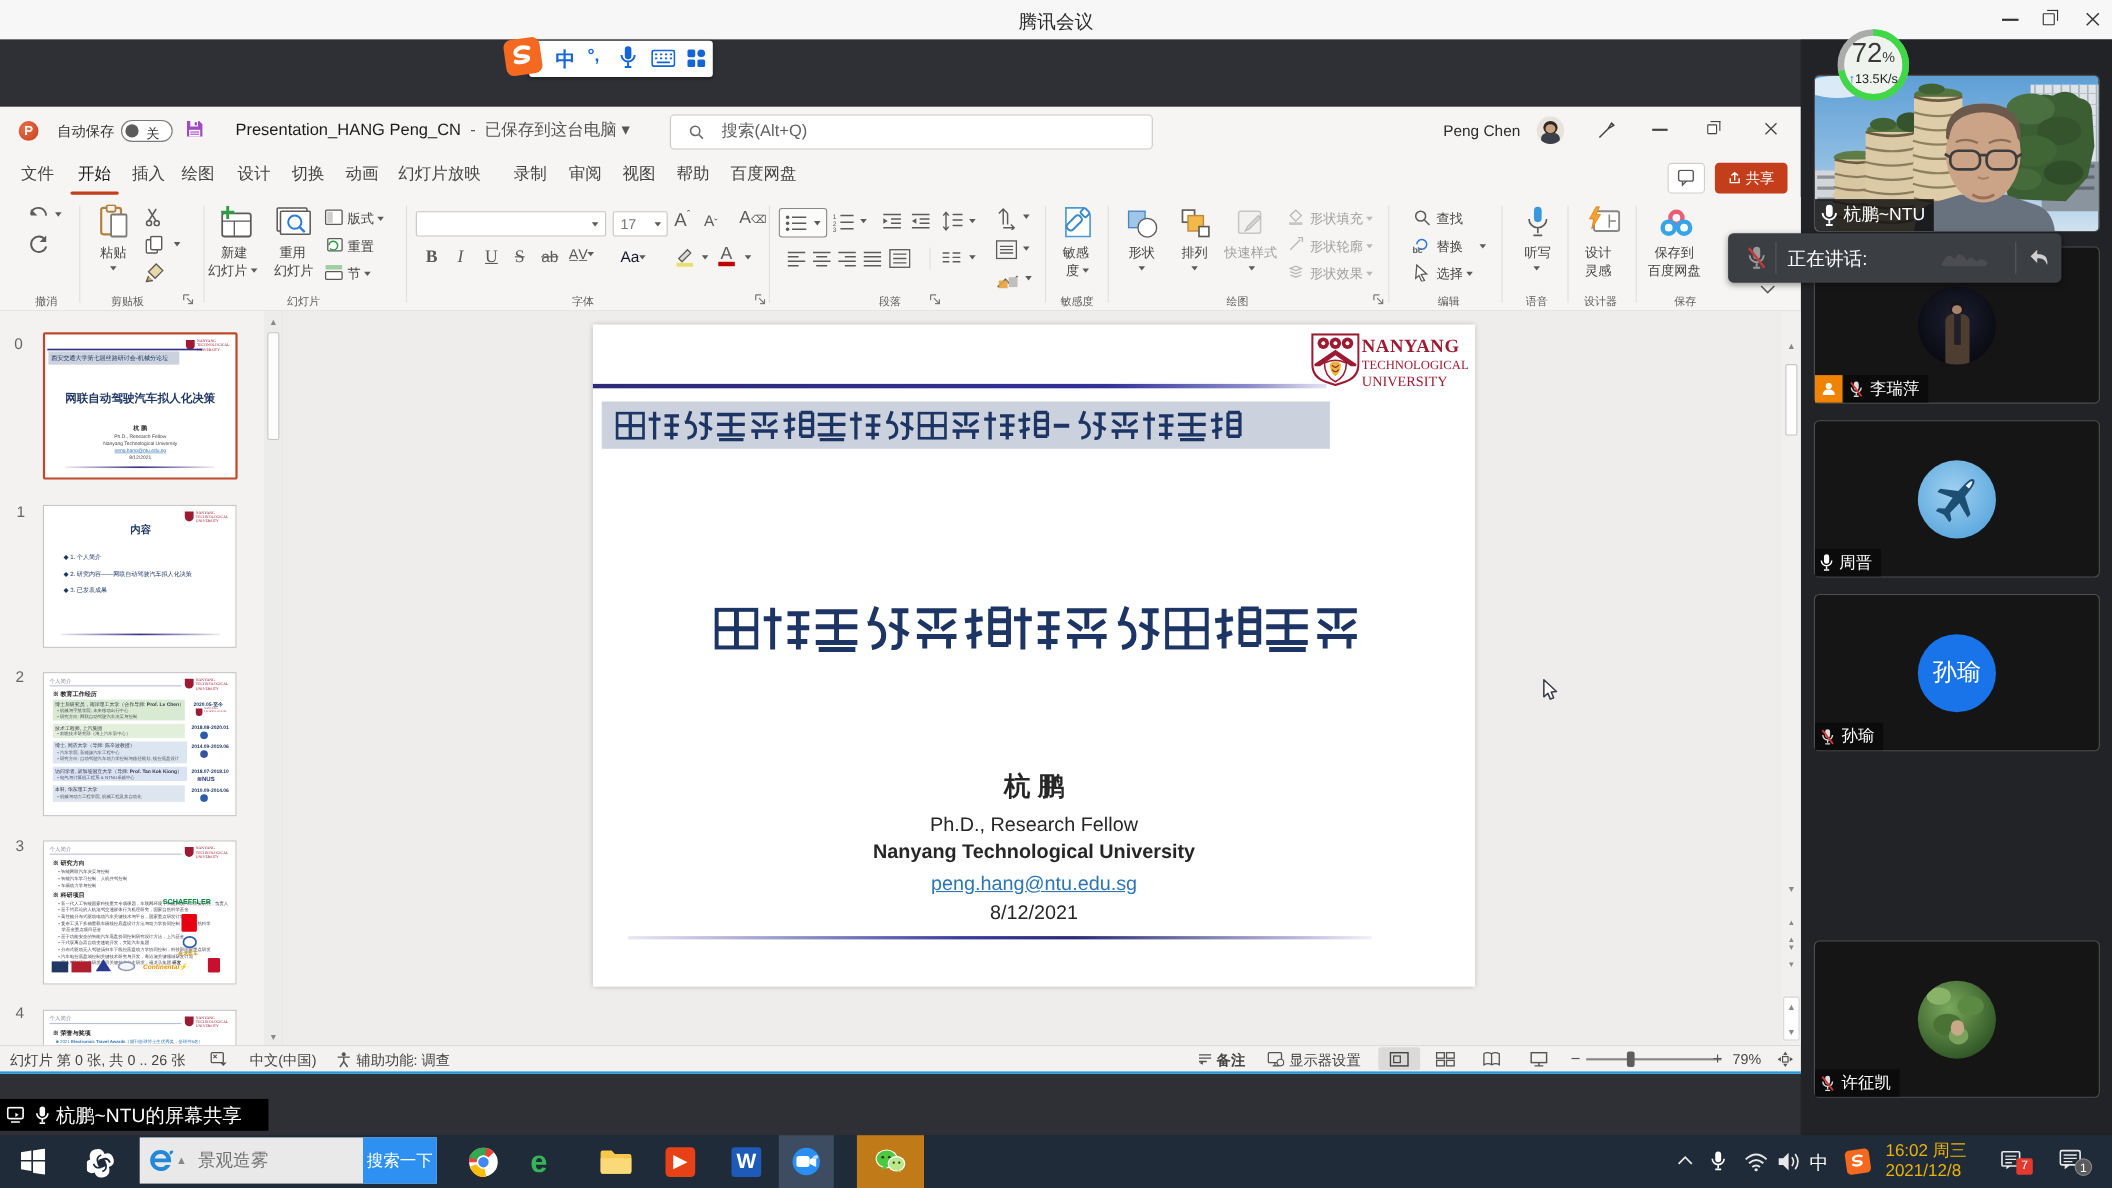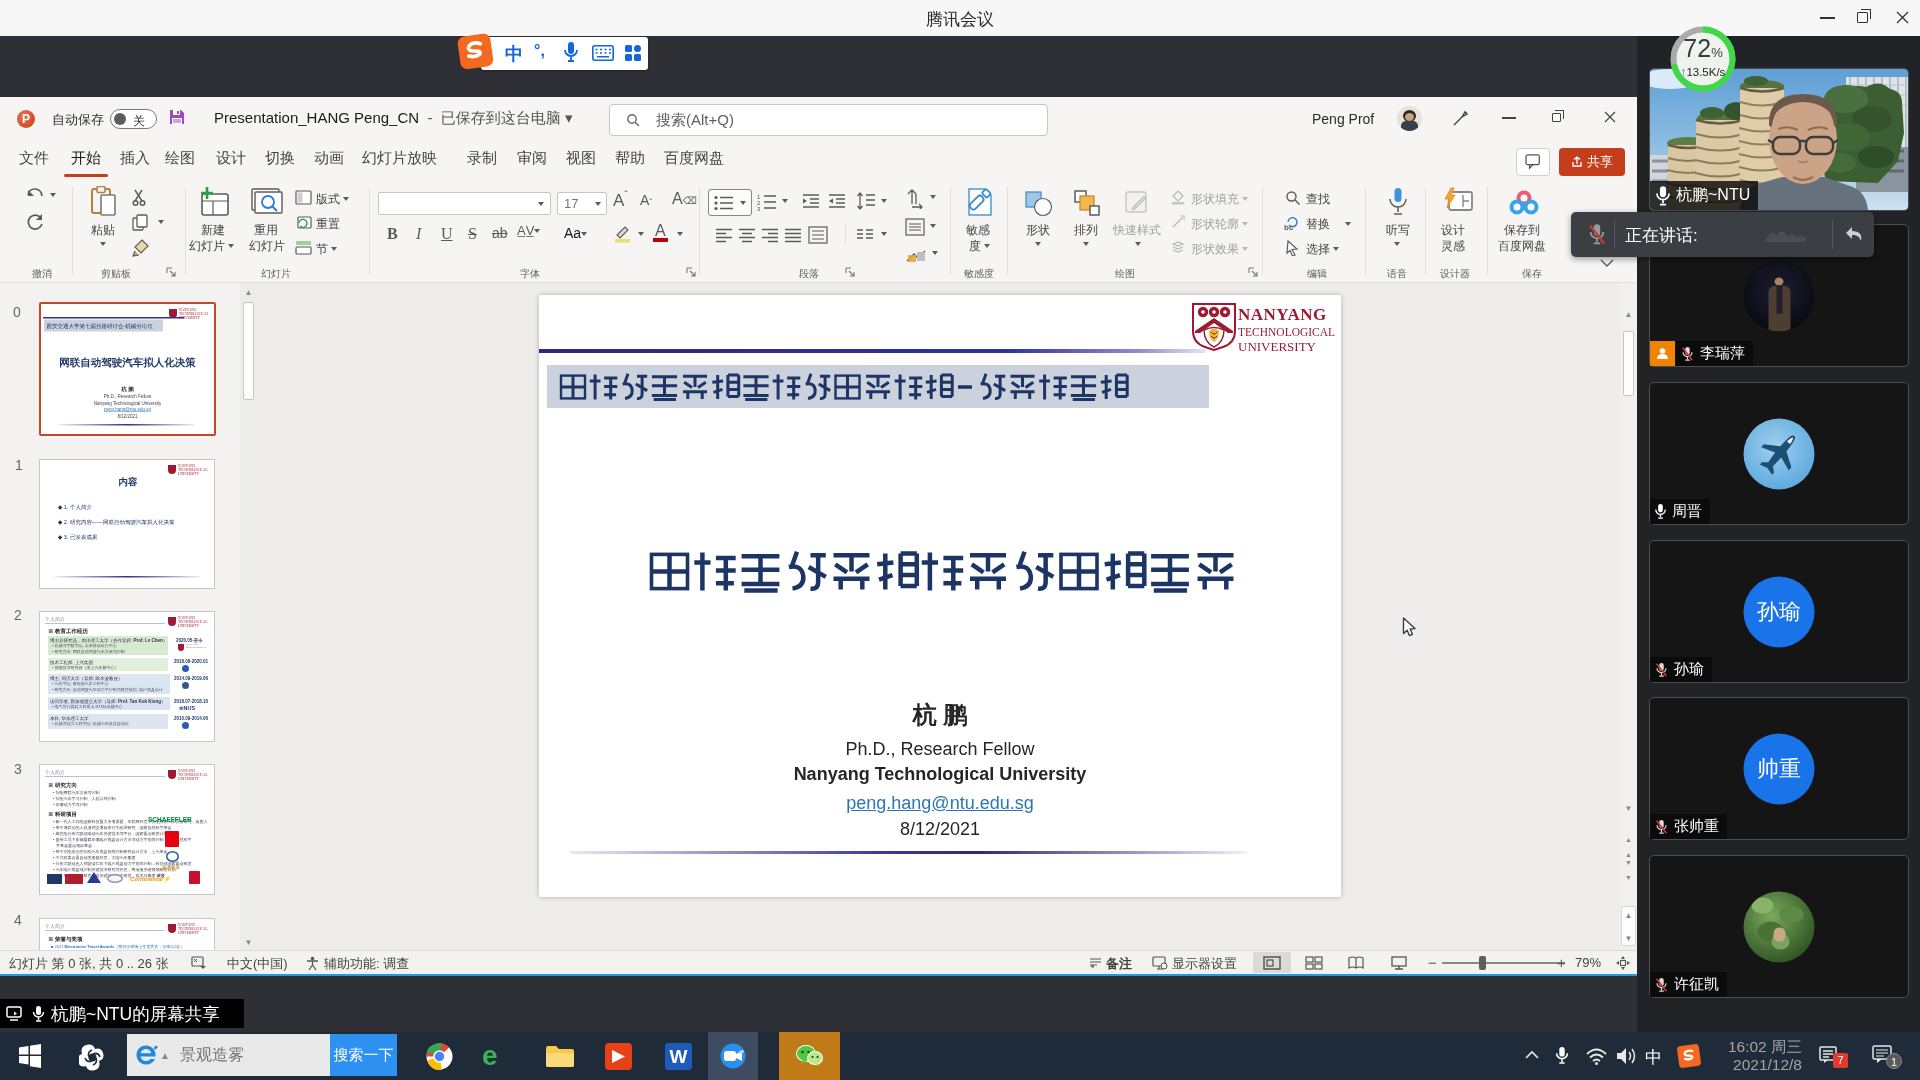--- a/index.html
+++ b/index.html
@@ -101,21 +101,21 @@
           <rect x="4" y="12.5" width="8" height="1" fill="#a347c4"></rect>
         </svg>
     </div>
     <div class="abs" style="left:214px;top:12px;font-size:15px;color:#1b1b1b;">Presentation_HANG Peng_CN <span style="color:#555;">&nbsp;-&nbsp; 已保存到这台电脑 ▾</span></div>
     <div class="abs" style="left:609px;top:7px;width:439px;height:32px;background:#fff;border:1px solid #c9c7c5;border-radius:4px;font-size:15px;color:#616161;line-height:30px;">
       <svg class="abs" style="left:16px;top:8px;" width="15" height="15" viewBox="0 0 15 15">
           <circle cx="6" cy="6" r="4.2" fill="none" stroke="#6a6a6a" stroke-width="1.4"></circle>
           <path d="M9.2 9.2 L13 13" stroke="#6a6a6a" stroke-width="1.4"></path>
         </svg>
       <span style="margin-left:46px;">搜索(Alt+Q)</span></div>
-    <div class="abs" style="left:1312px;top:14px;font-size:14px;color:#2b2b2b;">Peng Prof</div>
+    <div class="abs" style="left:1312px;top:14px;font-size:14px;color:#2b2b2b;">Peng Chen</div>
     <div class="abs" style="left:1397px;top:9px;width:25px;height:25px;border-radius:50%;background:#e8e2da;overflow:hidden;">
       <div class="abs" style="left:6px;top:4px;width:13px;height:12px;border-radius:50%;background:#2e2620;"></div>
       <div class="abs" style="left:8px;top:7px;width:9px;height:8px;border-radius:50%;background:#caa37e;"></div>
       <div class="abs" style="left:4px;top:15px;width:17px;height:10px;border-radius:5px 5px 0 0;background:#3a3f4a;"></div>
     </div>
     <div class="abs" style="left:1452px;top:12px;width:18px;height:18px;">
       <svg width="18" height="18" viewBox="0 0 18 18">
           <path d="M2 16 L10 8 M10 8 l3-5 2 2-5 3z" stroke="#444" stroke-width="1.4" fill="none"></path>
           <path d="M13 3l2 2" stroke="#444" stroke-width="1.4"></path>
         </svg>
@@ -842,28 +842,20 @@
         </svg>周晋</div>
   </div>
   <div class="tile" style="top:540px;">
     <div class="avatar" style="background:#1874e8;">孙瑜</div>
     <div class="nlabel"><svg width="15" height="16" viewBox="0 0 13 18">
           <rect x="4" y="1" width="5" height="9" rx="2.5" fill="#ddd"></rect>
           <path d="M1.5 7 a5 5 0 0 0 10 0 M6.5 12 v3 M4 16 h5" fill="none" stroke="#ddd" stroke-width="1.4"></path>
           <path d="M1 2 L12 16" stroke="#d33" stroke-width="1.8"></path>
         </svg>孙瑜</div>
   </div>
-  <div class="tile" style="top:697px;">
-    <div class="avatar" style="background:#1874e8;">帅重</div>
-    <div class="nlabel"><svg width="15" height="16" viewBox="0 0 13 18">
-          <rect x="4" y="1" width="5" height="9" rx="2.5" fill="#ddd"></rect>
-          <path d="M1.5 7 a5 5 0 0 0 10 0 M6.5 12 v3 M4 16 h5" fill="none" stroke="#ddd" stroke-width="1.4"></path>
-          <path d="M1 2 L12 16" stroke="#d33" stroke-width="1.8"></path>
-        </svg>张帅重</div>
-  </div>
   <div class="tile" style="top:855px;">
     <div class="avatar" style="background:radial-gradient(circle at 40% 35%,#7aa85c,#2e5424 78%);overflow:hidden;">
       <div class="abs" style="left:8px;top:6px;width:22px;height:16px;border-radius:50%;background:#89b368;"></div>
       <div class="abs" style="left:36px;top:14px;width:24px;height:18px;border-radius:50%;background:#5d8a42;"></div>
       <div class="abs" style="left:14px;top:30px;width:26px;height:20px;border-radius:50%;background:#4a7234;"></div>
       <div class="abs" style="left:28px;top:42px;width:18px;height:16px;border-radius:50%;background:#7ba35c;"></div>
       <div class="abs" style="left:30px;top:36px;width:12px;height:14px;border-radius:45%;background:#c8a888;"></div>
     </div>
     <div class="nlabel"><svg width="15" height="16" viewBox="0 0 13 18">
           <rect x="4" y="1" width="5" height="9" rx="2.5" fill="#ddd"></rect>
@@ -975,21 +967,21 @@
     <svg class="abs" style="left:1616px;top:15px;" width="20" height="18" viewBox="0 0 20 18">
         <path d="M1 6 h4 l5-5 v16 l-5-5 H1z" fill="#e8e8e8"></path>
         <path d="M13 5 q3 4 0 8 M16 2 q5 7 0 14" fill="none" stroke="#e8e8e8" stroke-width="1.5"></path>
       </svg>
     <div class="abs" style="left:1645px;top:14px;font-size:17px;color:#fff;">中</div>
     <div class="abs" style="left:1678px;top:13px;width:22px;height:22px;background:#f4691f;border-radius:4px;transform:rotate(-8deg);">
       <svg style="position:absolute;left:3px;top:3px;" width="16" height="16" viewBox="0 0 16 16">
           <path d="M12 3.5 q-5-2 -7.5 0.5 q-1.5 2 1 3 l4.5 1.2 q2 0.8 0.5 2.3 q-3 1.8 -7 -0.2" fill="none" stroke="#fff" stroke-width="2.2" stroke-linecap="round"></path>
         </svg>
     </div>
-    <div class="abs" style="left:1714px;top:6px;width:88px;color:#a3a3a3;font-size:15.5px;text-align:right;line-height:18px;">16:02 周三<br>2021/12/8</div>
+    <div class="abs" style="left:1714px;top:6px;width:88px;color:#eab308;font-size:15.5px;text-align:left;line-height:18px;">16:02 周三<br>2021/12/8</div>
     <svg class="abs" style="left:1818px;top:12px;" width="26" height="24" viewBox="0 0 26 24">
         <rect x="2" y="3" width="16" height="13" rx="1" fill="none" stroke="#e8e8e8" stroke-width="1.5"></rect>
         <path d="M5 7 h10 M5 10 h10 M5 13 h6" stroke="#e8e8e8" stroke-width="1.3"></path>
         <path d="M6 16 v3 l4-3z" fill="#e8e8e8"></path>
       </svg>
     <div class="abs" style="left:1833px;top:21px;width:15px;height:15px;background:#e23a2e;border-radius:2px;color:#fff;font-size:11px;text-align:center;line-height:15px;">7</div>
     <svg class="abs" style="left:1872px;top:12px;" width="24" height="22" viewBox="0 0 24 22">
         <rect x="1" y="2" width="18" height="13" rx="1.5" fill="none" stroke="#e8e8e8" stroke-width="1.5"></rect>
         <path d="M4 6 h12 M4 9 h12 M4 12 h8" stroke="#e8e8e8" stroke-width="1.2"></path>
         <path d="M5 15 v4 l5-4z" fill="#e8e8e8"></path>

